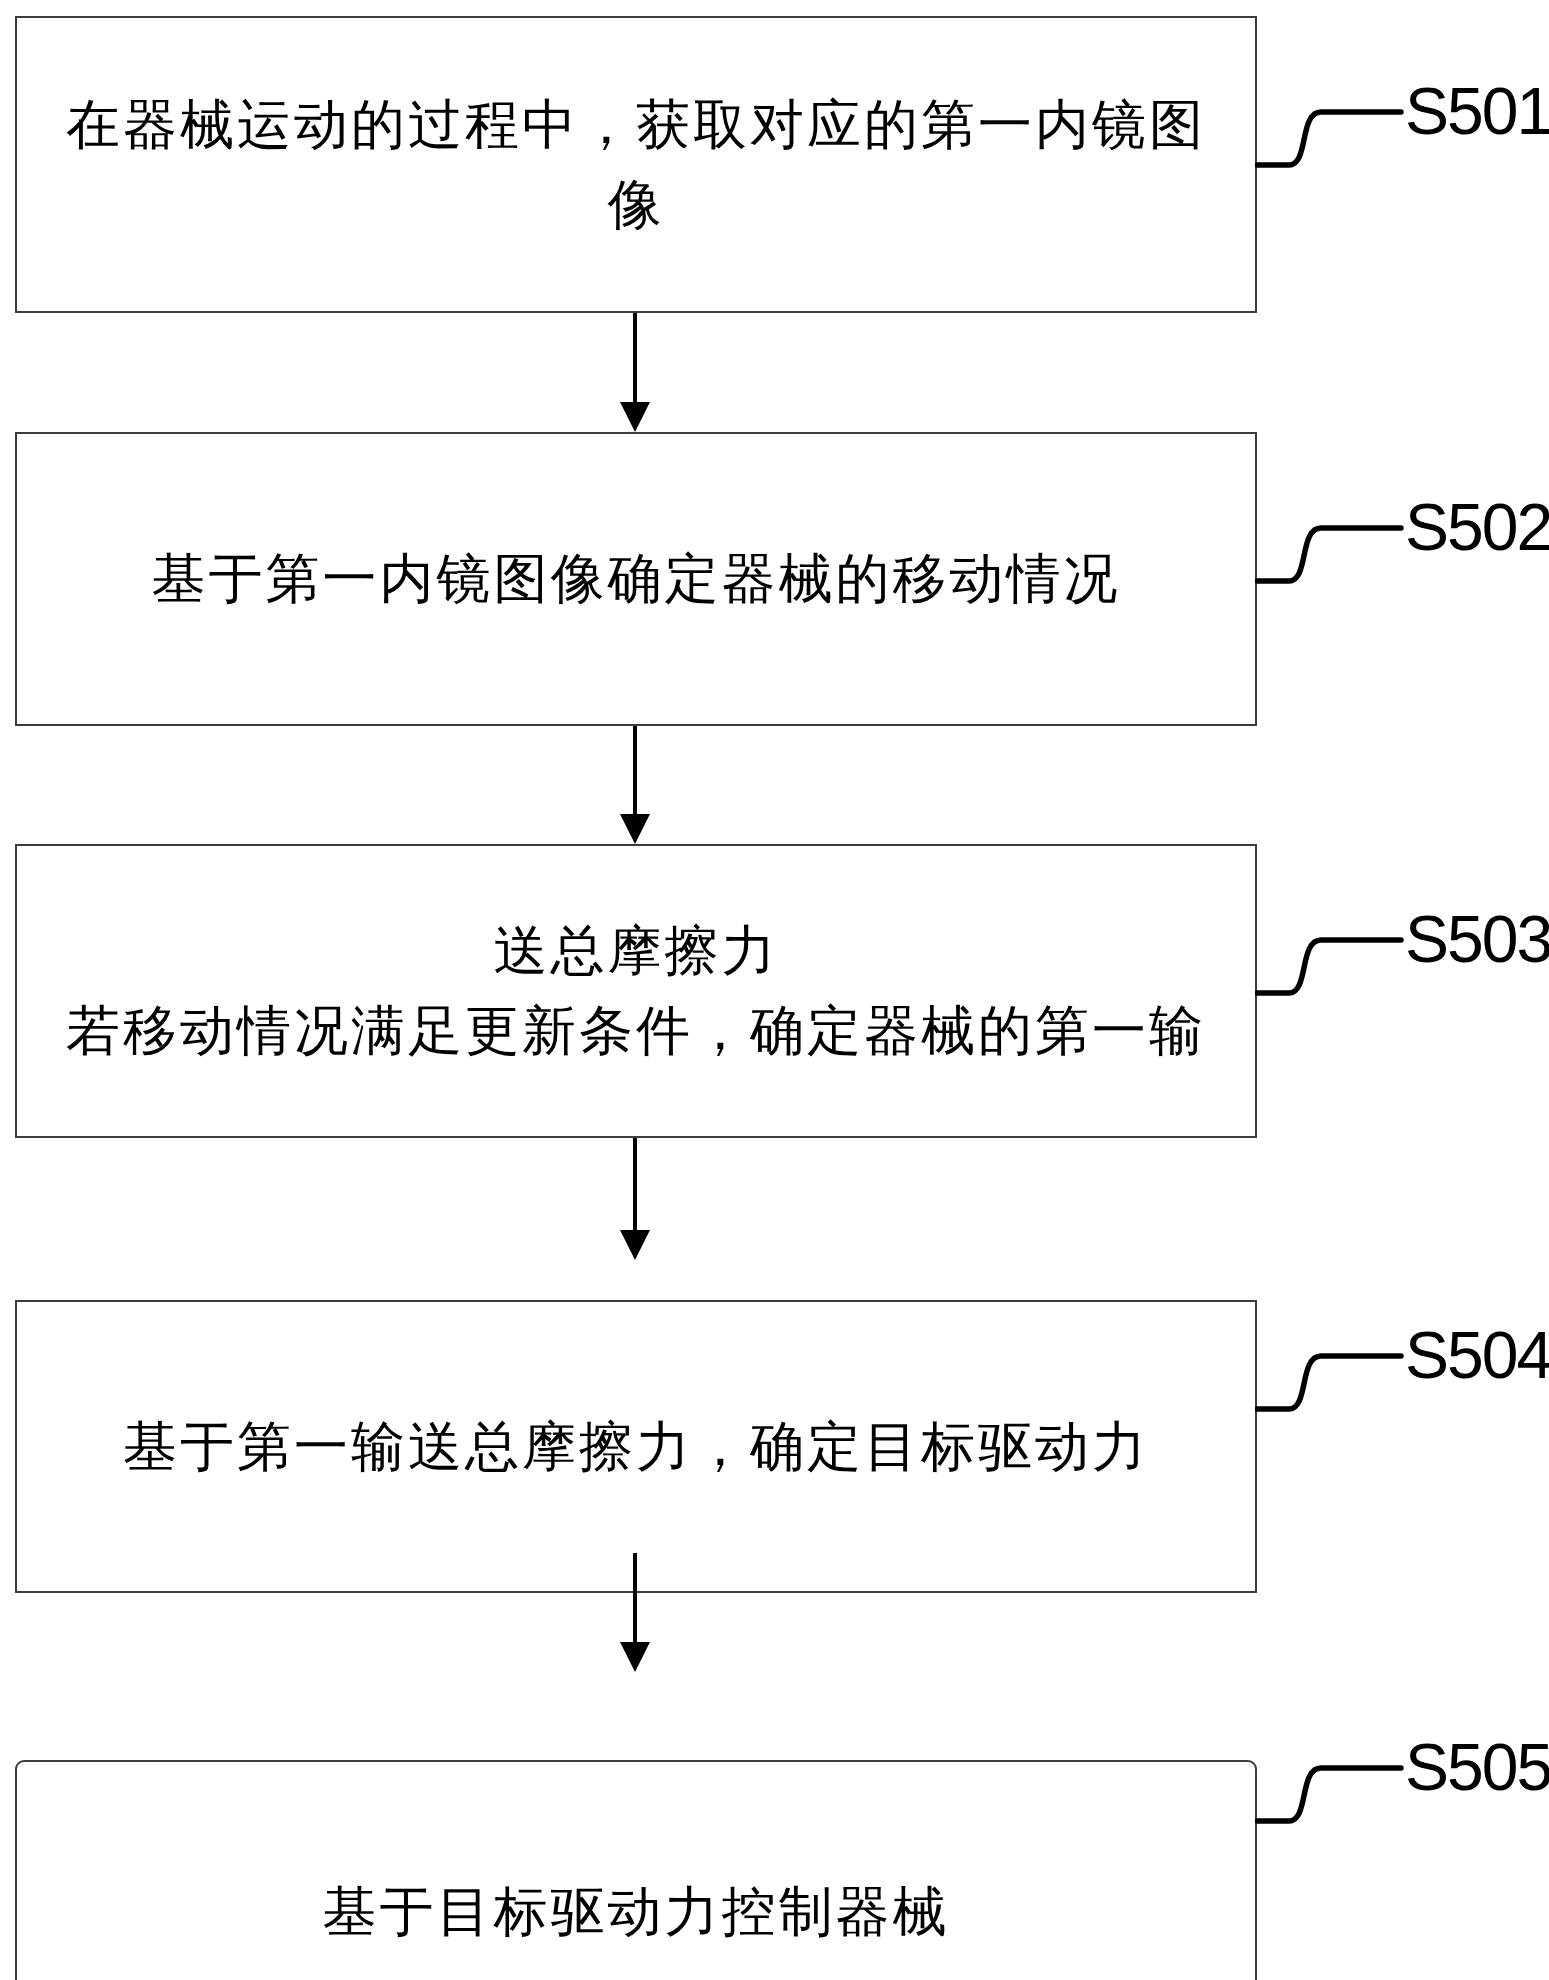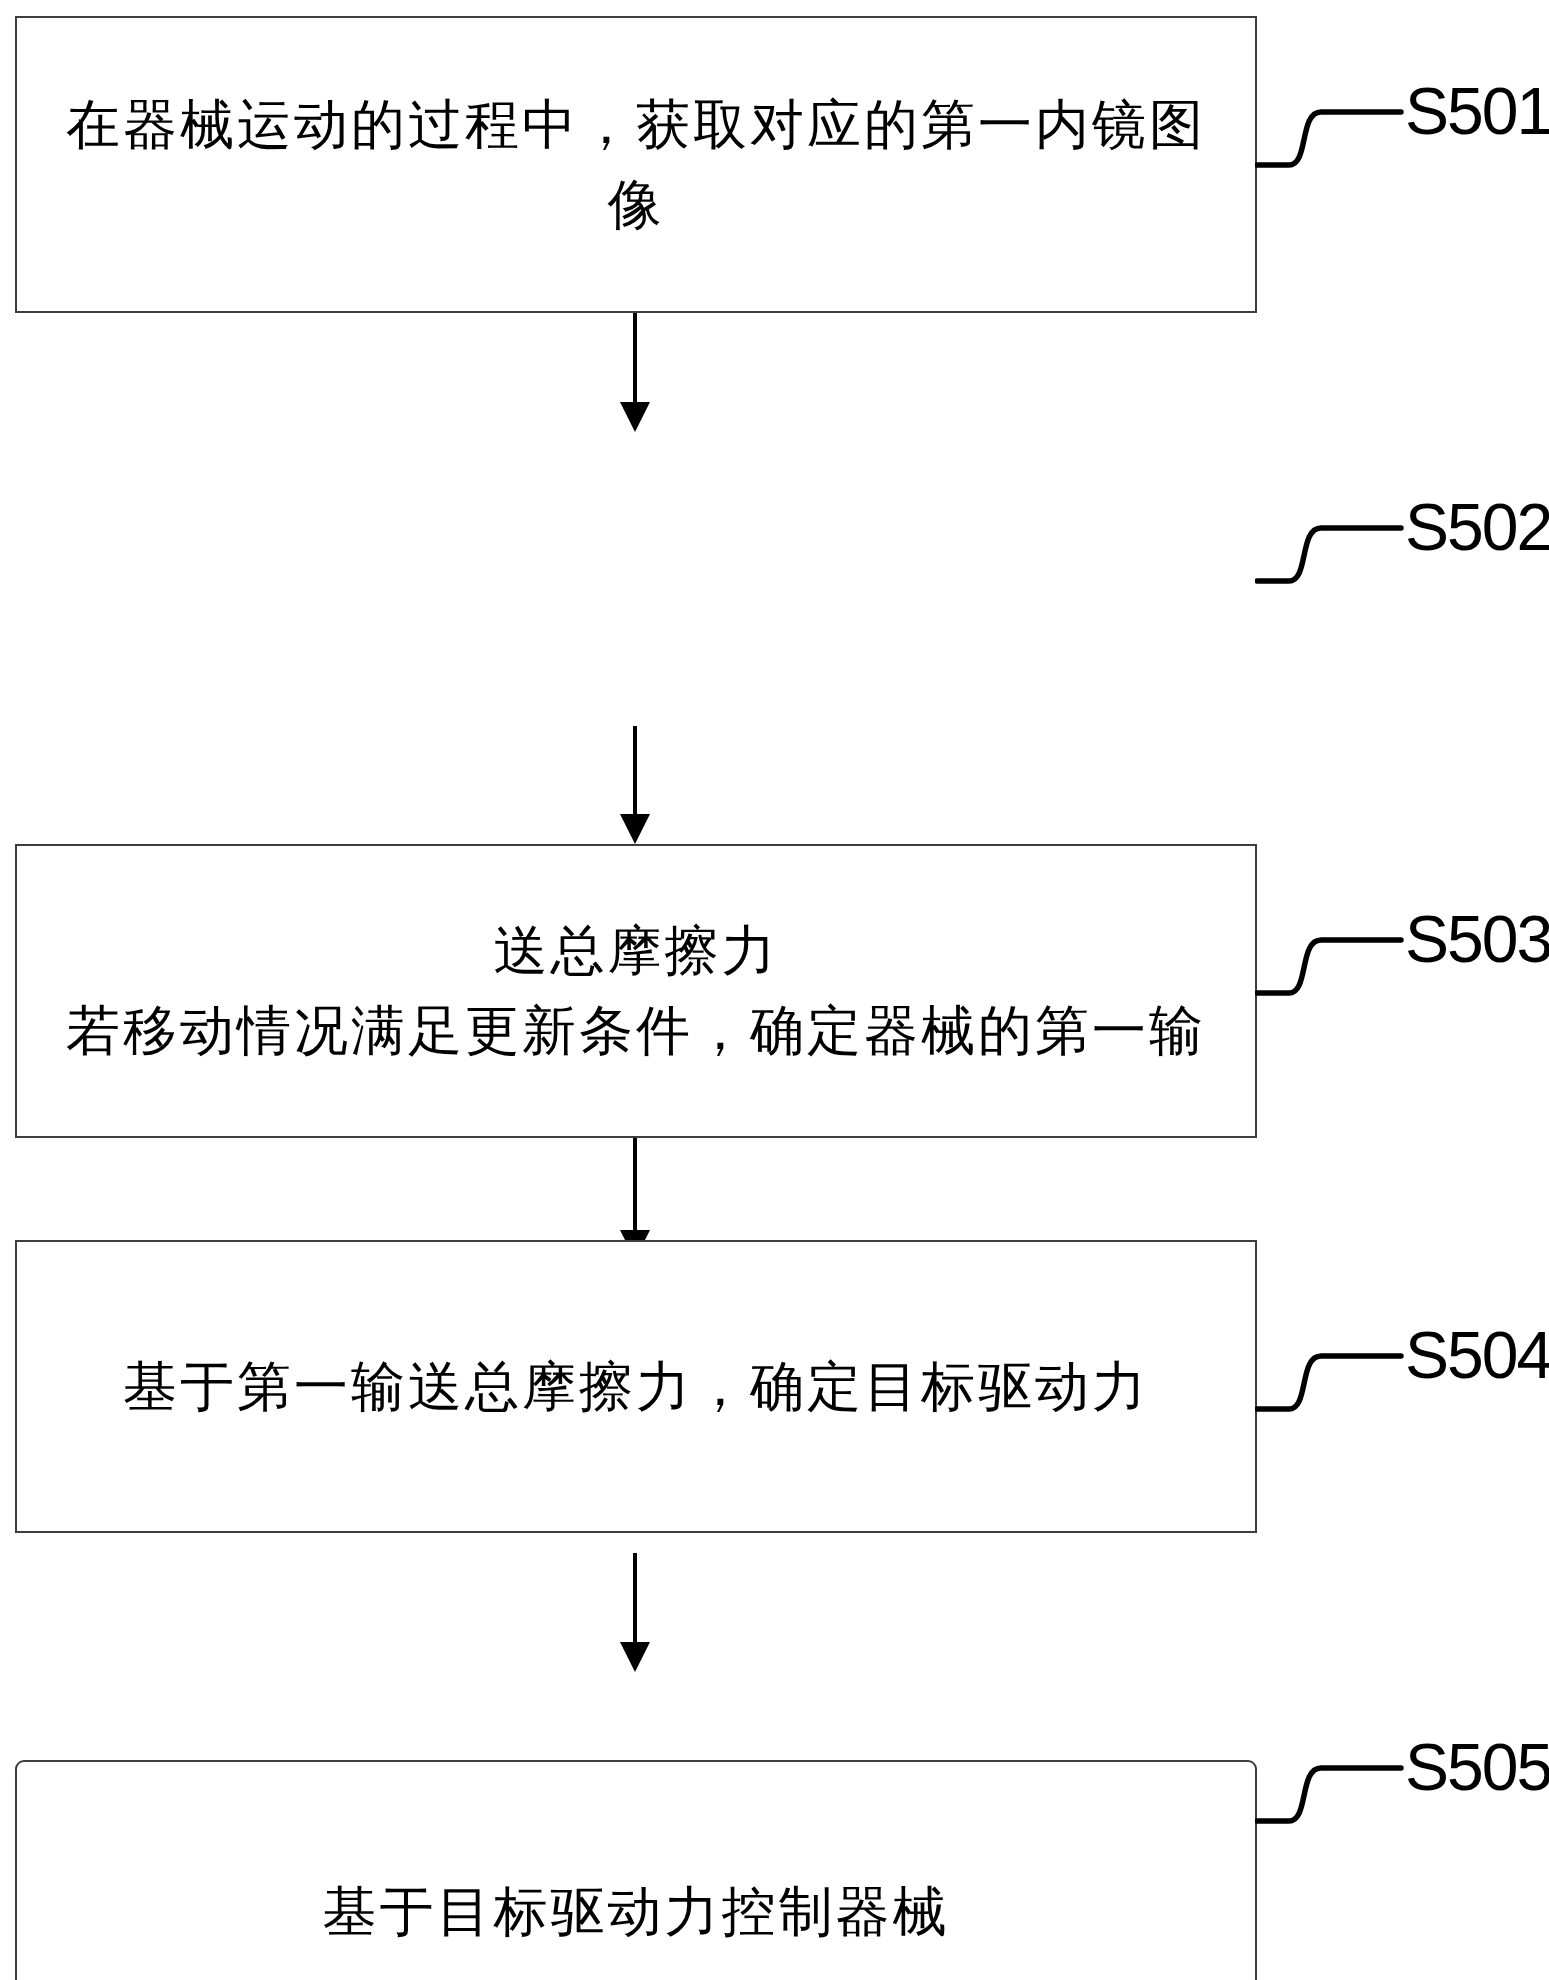--- a/index.html
+++ b/index.html
@@ -90,20 +90,25 @@
   <svg class="leader" style="left:1255px; top:108px;" viewBox="0 0 150 64">
     <path d="M2,57 H34 C54,57 44,4 66,4 H146" fill="none" stroke="#000000" stroke-width="5.5" stroke-linecap="round"></path>
   </svg>
   <div class="step-label" style="top:78px;">S501</div>
 
   <div class="arrow" style="top:313px; height:119px;">
     <div class="shaft"></div>
     <div class="head"></div>
   </div>
 
+  <div class="flow-box" style="top:432px; height:294px;">
+    <div class="box-text">
+      <div class="text-line">基于第一内镜图像确定器械的移动情况</div>
+    </div>
+  </div>
   <svg class="leader" style="left:1255px; top:524px;" viewBox="0 0 150 64">
     <path d="M2,57 H34 C54,57 44,4 66,4 H146" fill="none" stroke="#000000" stroke-width="5.5" stroke-linecap="round"></path>
   </svg>
   <div class="step-label" style="top:494px;">S502</div>
 
   <div class="arrow" style="top:726px; height:118px;">
     <div class="shaft"></div>
     <div class="head"></div>
   </div>
 
@@ -116,21 +121,21 @@
   <svg class="leader" style="left:1255px; top:936px;" viewBox="0 0 150 64">
     <path d="M2,57 H34 C54,57 44,4 66,4 H146" fill="none" stroke="#000000" stroke-width="5.5" stroke-linecap="round"></path>
   </svg>
   <div class="step-label" style="top:906px;">S503</div>
 
   <div class="arrow" style="top:1138px; height:122px;">
     <div class="shaft"></div>
     <div class="head"></div>
   </div>
 
-  <div class="flow-box" style="top:1240px; height:293px;">
+  <div class="flow-box" style="top:1300px; height:293px;">
     <div class="box-text">
       <div class="text-line">基于第一输送总摩擦力，确定目标驱动力</div>
     </div>
   </div>
   <svg class="leader" style="left:1255px; top:1352px;" viewBox="0 0 150 64">
     <path d="M2,57 H34 C54,57 44,4 66,4 H146" fill="none" stroke="#000000" stroke-width="5.5" stroke-linecap="round"></path>
   </svg>
   <div class="step-label" style="top:1322px;">S504</div>
 
   <div class="arrow" style="top:1553px; height:119px;">

